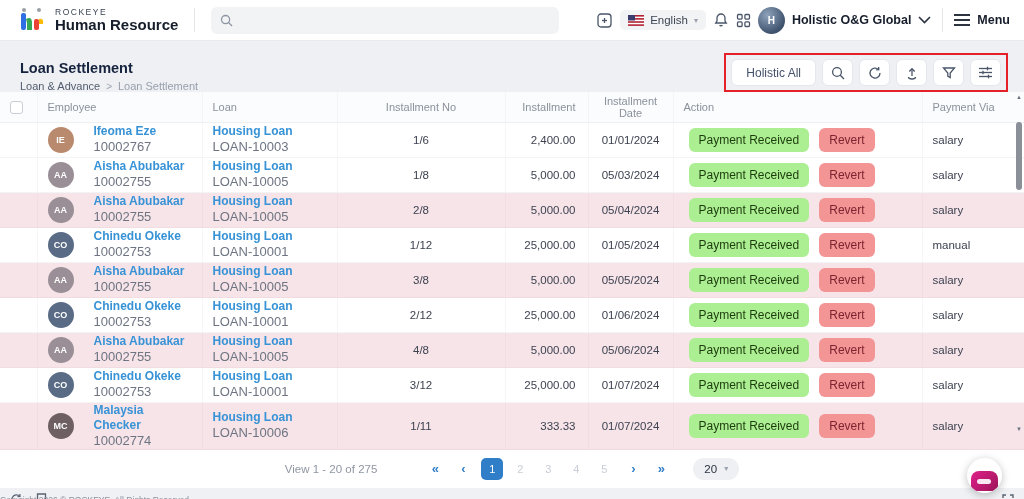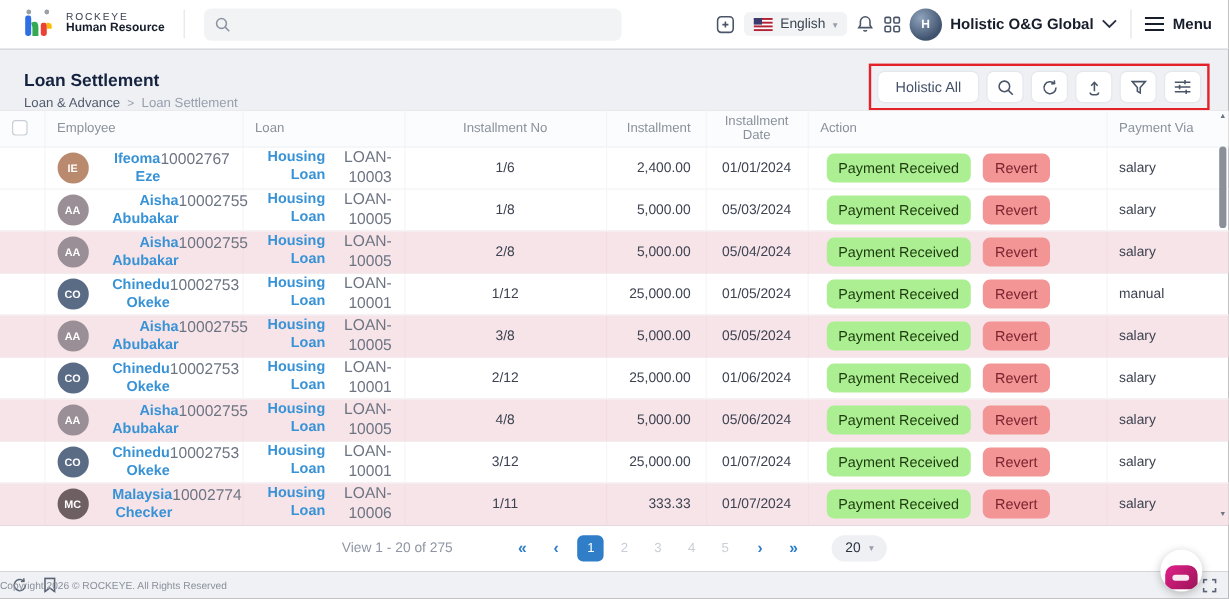--- a/index.html
+++ b/index.html
@@ -5,21 +5,21 @@
   * { margin:0; padding:0; box-sizing:border-box; }
   html,body { width:1024px; height:499px; }
   body { font-family:"Liberation Sans", sans-serif; background:#eef0f3; color:#1c2433; }
   .app { position:relative; width:1024px; height:499px; overflow:hidden; background:#404040; }
 
   
   .topbar { height:41px; background:#fff; border-bottom:1px solid #e7e9ed; display:flex; align-items:center; padding:0 14px 0 18px; }
   .logo-wrap { display:flex; align-items:center; gap:9px; }
   .brand-txt { line-height:1.05; }
   .brand-top { font-size:8.5px; letter-spacing:1.5px; color:#3a4354; }
-  .brand-bottom { font-size:10px; font-weight:bold; color:#161d2b; }
+  .brand-bottom { font-size:15px; font-weight:bold; color:#161d2b; }
   .vdiv { width:1px; height:24px; background:#e3e5e9; margin:0 16px; }
   .search { width:348px; height:27px; background:#f2f3f5; border-radius:6px; display:flex; align-items:center; padding:0 9px; gap:7px; }
   .search input { border:none; background:transparent; outline:none; flex:1; font-size:12px; font-family:"Liberation Sans",sans-serif; color:#3d4654; }
   .top-right { margin-left:auto; display:flex; align-items:center; gap:7px; }
   .icon-btn { display:flex; align-items:center; justify-content:center; cursor:pointer; }
   .lang { display:flex; align-items:center; gap:6px; background:#f2f3f5; border-radius:5px; padding:4px 8px; }
   .lang-label { font-size:11.5px; color:#3d4654; }
   .caret { font-size:8px; color:#9aa1ad; }
   .avatar-top { width:27px; height:27px; border-radius:50%; background:radial-gradient(circle at 35% 30%, #8fa3bd, #40536e 70%); display:flex; align-items:center; justify-content:center; color:#fff; font-size:10px; font-weight:bold; }
   .company { font-size:12.5px; font-weight:bold; color:#161d2b; }
@@ -46,21 +46,21 @@
   thead th { height:30px; background:#fbfcfd; font-size:11px; font-weight:normal; color:#8b919c; text-align:left; padding:0 10px; border-bottom:1px solid #eef0f2; border-right:1px solid #f3f4f6; }
   thead th:last-child { border-right:none; }
   th.t-center, td.t-center { text-align:center; }
   th.t-right, td.t-right { text-align:right; padding-right:12px; }
   .checkbox { width:13px; height:13px; border:1px solid #c9ced6; border-radius:3px; background:#fff; display:inline-block; vertical-align:middle; cursor:pointer; }
   tbody td { height:35px; font-size:11.5px; color:#3c4250; padding:0 10px; border-bottom:1px solid #f3f4f6; border-right:1px solid #f5f6f8; }
   tbody td:last-child { border-right:none; }
   tr.pink td { background:#f7e4e8; border-bottom-color:#f0dce1; border-right-color:#f3dde2; }
   .emp { display:flex; align-items:center; gap:20px; }
   .avatar { width:26px; height:26px; border-radius:50%; color:#fff; font-size:9px; font-weight:bold; display:inline-flex; align-items:center; justify-content:center; flex:none; }
-  .stack { display:flex; flex-direction:row; line-height:1.25;text-align:right; }
+  .stack { display:flex; flex-direction:column; line-height:1.25; }
   .link { color:#3792d6; font-weight:bold; font-size:12px; text-decoration:none; cursor:pointer; }
   .sub { color:#6d7482; font-size:13px; }
   .badge { border:none; border-radius:6px; padding:5px 10px; font-size:12px; font-family:"Liberation Sans",sans-serif; cursor:pointer; }
   .badge.green { background:#abef92; color:#1e3b0e; margin-right:10px; }
   .badge.red { background:#f39495; color:#7c2430; }
 
   
   .scrollbar { position:absolute; right:2px; top:2px; width:6px; height:338px; }
   .scroll-thumb { position:absolute; top:28px; left:0; width:6px; height:68px; border-radius:3px; background:#8a8f98; }
   .scroll-arrow { position:absolute; left:0; width:6px; font-size:6px; color:#6b7280; line-height:6px; }

